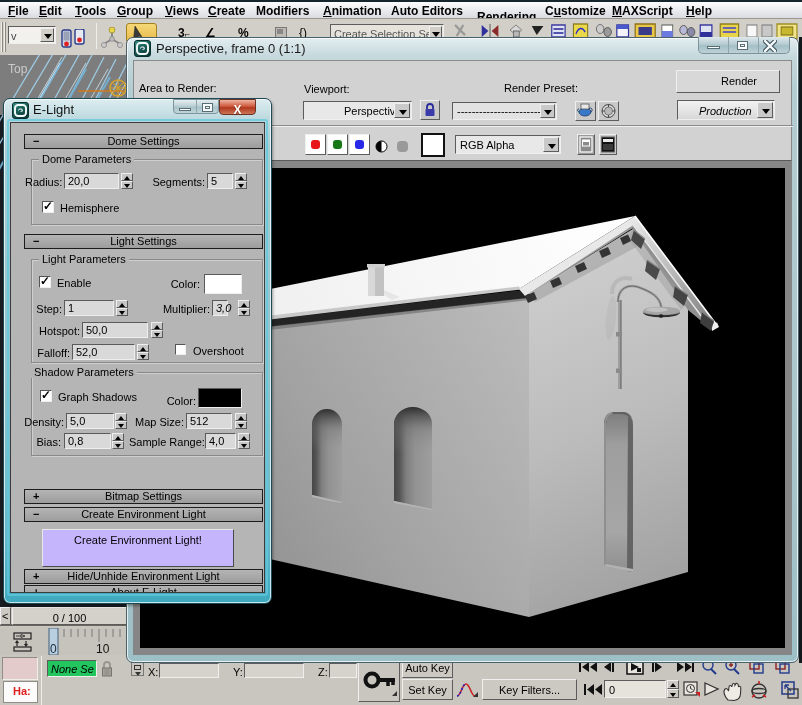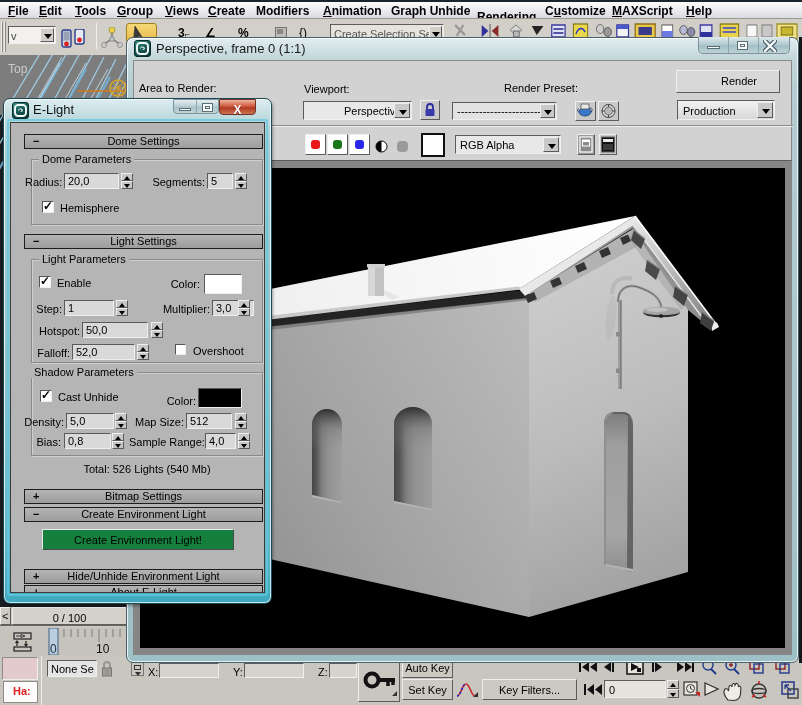--- a/index.html
+++ b/index.html
@@ -30,21 +30,21 @@
 
 <div class="abs" id="menubar" style="left:0;top:0;width:802px;height:18px;background:linear-gradient(#fdfdfe,#dadbe1);border-top:2px solid #17252d;font-weight:bold;">
   <div class="abs t12" style="left:8px;top:3px;"><u>F</u>ile</div>
   <div class="abs t12" style="left:39px;top:3px;"><u>E</u>dit</div>
   <div class="abs t12" style="left:75px;top:3px;"><u>T</u>ools</div>
   <div class="abs t12" style="left:117px;top:3px;"><u>G</u>roup</div>
   <div class="abs t12" style="left:165px;top:3px;"><u>V</u>iews</div>
   <div class="abs t12" style="left:208px;top:3px;"><u>C</u>reate</div>
   <div class="abs t12" style="left:256px;top:3px;">Modifiers</div>
   <div class="abs t12" style="left:323px;top:3px;"><u>A</u>nimation</div>
-  <div class="abs t12" style="left:391px;top:3px;">Graph Unhide</div>
+  <div class="abs t12" style="left:391px;top:3px;">Auto Editors</div>
   <div class="abs t12" style="left:477px;top:9px;"><u>R</u>endering</div>
   <div class="abs t12" style="left:545px;top:3px;">C<u>u</u>stomize</div>
   <div class="abs t12" style="left:612px;top:3px;"><u>M</u>AXScript</div>
   <div class="abs t12" style="left:686px;top:3px;"><u>H</u>elp</div>
 </div>
 
 <div class="abs" id="toolbar" style="left:0;top:18px;width:802px;height:37px;background:#d2cfc8;border-top:1px solid #9a978f;">
 
   <div class="abs" style="left:1px;top:3px;width:2px;height:30px;border-left:1px solid #efefea;border-right:1px solid #8a877f;"></div>
   <div class="abs" style="left:4px;top:3px;width:2px;height:30px;border-left:1px solid #efefea;border-right:1px solid #8a877f;"></div>
@@ -206,21 +206,21 @@
       <path d="M4 14 L4 9 M2.5 11 L4 9 L5.5 11 M13 9 L13 14 M11.5 12 L13 14 L14.5 12" fill="none" stroke="#222" stroke-width="1.2"></path>
       <rect x="1" y="15" width="17" height="4" fill="none" stroke="#222" stroke-width="1.2"></rect>
     </svg>
   </div>
 
   <div class="abs" style="left:0;top:49px;width:802px;height:49px;">
     <div class="abs" style="left:2px;top:1px;width:36px;height:23px;background:#e3cbcb;border:1px solid #8f8c86;border-right-color:#efefea;border-bottom-color:#efefea;"></div>
     <div class="abs" style="left:3px;top:25px;width:35px;height:22px;background:#fbfbfb;border:1px solid #8f8c86;"></div>
     <div class="abs" style="left:13px;top:29px;font-size:11px;color:#e02020;font-weight:bold;">Ha:</div>
     <div class="abs" style="left:41px;top:0;width:1px;height:49px;background:#8f8c86;border-right:1px solid #efefea;"></div>
-    <div class="abs sunken" style="left:47px;top:4px;width:50px;height:17px;background:#e5e5e5;overflow:hidden;">
+    <div class="abs sunken" style="left:47px;top:4px;width:50px;height:17px;background:#22c55e;overflow:hidden;font-style:italic;">
       <div class="abs t11" style="left:3px;top:2px;">None Se</div>
     </div>
 
     <svg class="abs" style="left:100px;top:5px;" width="14" height="17" viewBox="0 0 14 17">
       <path d="M4 7 L4 4 A3 3 0 0 1 10 4 L10 7" fill="none" stroke="#9a9790" stroke-width="2"></path>
       <rect x="2.5" y="7" width="9" height="8" fill="#a5a29b" stroke="#77746e" stroke-width="1"></rect>
       <line x1="4.5" y1="9" x2="9.5" y2="9" stroke="#8a8780" stroke-width="1"></line>
       <line x1="4.5" y1="11" x2="9.5" y2="11" stroke="#8a8780" stroke-width="1"></line>
       <line x1="4.5" y1="13" x2="9.5" y2="13" stroke="#8a8780" stroke-width="1"></line>
     </svg>
@@ -404,21 +404,21 @@
       <svg width="19" height="18" viewBox="0 0 19 18">
         <circle cx="9.5" cy="9" r="6.5" fill="#d8d8d8" stroke="#444" stroke-width="1"></circle>
         <circle cx="9.5" cy="9" r="4" fill="#b8b8b8" stroke="#666" stroke-width="0.8"></circle>
         <path d="M9.5 2.5 L9.5 5 M9.5 13 L9.5 15.5 M3 9 L5.5 9 M13.5 9 L16 9" stroke="#444" stroke-width="1"></path>
       </svg>
     </div>
     <div class="abs raised" style="left:542px;top:9px;width:104px;height:23px;background:#d8d8d8;text-align:center;">
       <span class="t11" style="line-height:21px;margin-left:22px;">Render</span>
     </div>
     <div class="abs sunken" style="left:543px;top:39px;width:98px;height:20px;background:linear-gradient(#f2f2f2,#d8d8d8);">
-      <div class="abs t11" style="left:5px;top:4px;">Production</div>
+      <div class="abs t11" style="left:21px;top:4px;font-style:italic;">Production</div>
       <div class="abs raised" style="right:1px;top:1px;width:16px;height:16px;background:#c9c9c9;">
         <div class="abs" style="left:4px;top:6px;width:0;height:0;border-left:4px solid transparent;border-right:4px solid transparent;border-top:5px solid #000;"></div>
       </div>
     </div>
 
     <div class="abs" style="left:0;top:64px;width:659px;height:2px;border-top:1px solid #8a8a8a;border-bottom:1px solid #f0f0f0;"></div>
 
     <div class="abs raised" style="left:171px;top:73px;width:21px;height:21px;background:#fff;">
         <div class="abs" style="left:5px;top:5px;width:9px;height:9px;background:#e81818;border-radius:3px;"></div>
       </div>
@@ -668,21 +668,21 @@
     <div class="fld" style="left:193px;top:151px;width:38px;height:20px;background:#fff;"></div>
     <div class="lbl" style="left:14px;top:180px;width:37px;">Step:</div>
     <div class="fld" style="left:53px;top:177px;width:50px;">
         <div>1</div>
       </div>
     <div class="spin" style="left:105px;top:177px;">
         <i class="up"></i>
         <i class="dn"></i>
       </div>
     <div class="lbl" style="left:140px;top:180px;width:59px;">Multiplier:</div>
-    <div class="fld" style="left:201px;top:177px;width:42px;">
+    <div class="fld" style="left:201px;top:177px;width:16px;font-style:italic;">
         <div>3,0</div>
       </div>
     <div class="spin" style="left:227px;top:177px;">
         <i class="up"></i>
         <i class="dn"></i>
       </div>
     <div class="lbl" style="left:19px;top:202px;width:50px;">Hotspot:</div>
     <div class="fld" style="left:71px;top:199px;width:66px;">
         <div>50,0</div>
       </div>
@@ -699,21 +699,21 @@
         <i class="dn"></i>
       </div>
     <div class="cb" style="left:164px;top:221px;width:11px;height:11px;"></div>
     <div class="abs t11" style="left:182px;top:222px;">Overshoot</div>
 
     <div class="gbox" style="left:20px;top:249px;width:232px;height:84px;"></div>
     <div class="glabel" style="left:20px;top:243px;">Shadow Parameters</div>
     <div class="cb" style="left:29px;top:267px;">
         <span>✓</span>
       </div>
-    <div class="abs t11" style="left:47px;top:268px;">Cast Unhide</div>
+    <div class="abs t11" style="left:47px;top:268px;">Graph Shadows</div>
     <div class="lbl" style="left:141px;top:272px;width:44px;">Color:</div>
     <div class="fld" style="left:187px;top:265px;width:44px;height:20px;background:#000;"></div>
     <div class="lbl" style="left:13px;top:293px;width:40px;">Density:</div>
     <div class="fld" style="left:55px;top:290px;width:48px;">
         <div>5,0</div>
       </div>
     <div class="spin" style="left:104px;top:290px;">
         <i class="up"></i>
         <i class="dn"></i>
       </div>
@@ -734,25 +734,24 @@
         <i class="dn"></i>
       </div>
     <div class="lbl" style="left:118px;top:313px;width:75px;">Sample Range:</div>
     <div class="fld" style="left:194px;top:310px;width:31px;">
         <div>4,0</div>
       </div>
     <div class="spin" style="left:227px;top:310px;">
         <i class="up"></i>
         <i class="dn"></i>
       </div>
-    <div class="abs t11" style="left:20px;top:340px;width:232px;text-align:center;">Total: 526 Lights (540 Mb)</div>
 
     <div class="rhdr" style="top:366px;"><span class="pm">+</span>Bitmap Settings</div>
     <div class="rhdr" style="top:384px;"><span class="pm">−</span>Create Environment Light</div>
-    <div class="abs raised" style="left:31px;top:406px;width:192px;height:21px;background:#15803d;text-align:center;border-color:#e8e8e8 #4a4a4a #4a4a4a #e8e8e8;">
+    <div class="abs raised" style="left:31px;top:406px;width:192px;height:38px;background:#c4b5fd;text-align:center;border-color:#e8e8e8 #4a4a4a #4a4a4a #e8e8e8;">
       <span class="t11" style="line-height:19px;">Create Environment Light!</span>
     </div>
     <div class="rhdr" style="top:446px;"><span class="pm">+</span>Hide/Unhide Environment Light</div>
     <div class="rhdr" style="top:462px;"><span class="pm">+</span>About E-Light</div>
 
     <div class="abs" style="left:253px;top:0;width:4px;height:469px;background:#9a9a9a;"></div>
     <div class="abs" style="left:253px;top:455px;width:4px;height:14px;background:#3a3a3a;"></div>
   </div>
 </div>
 

